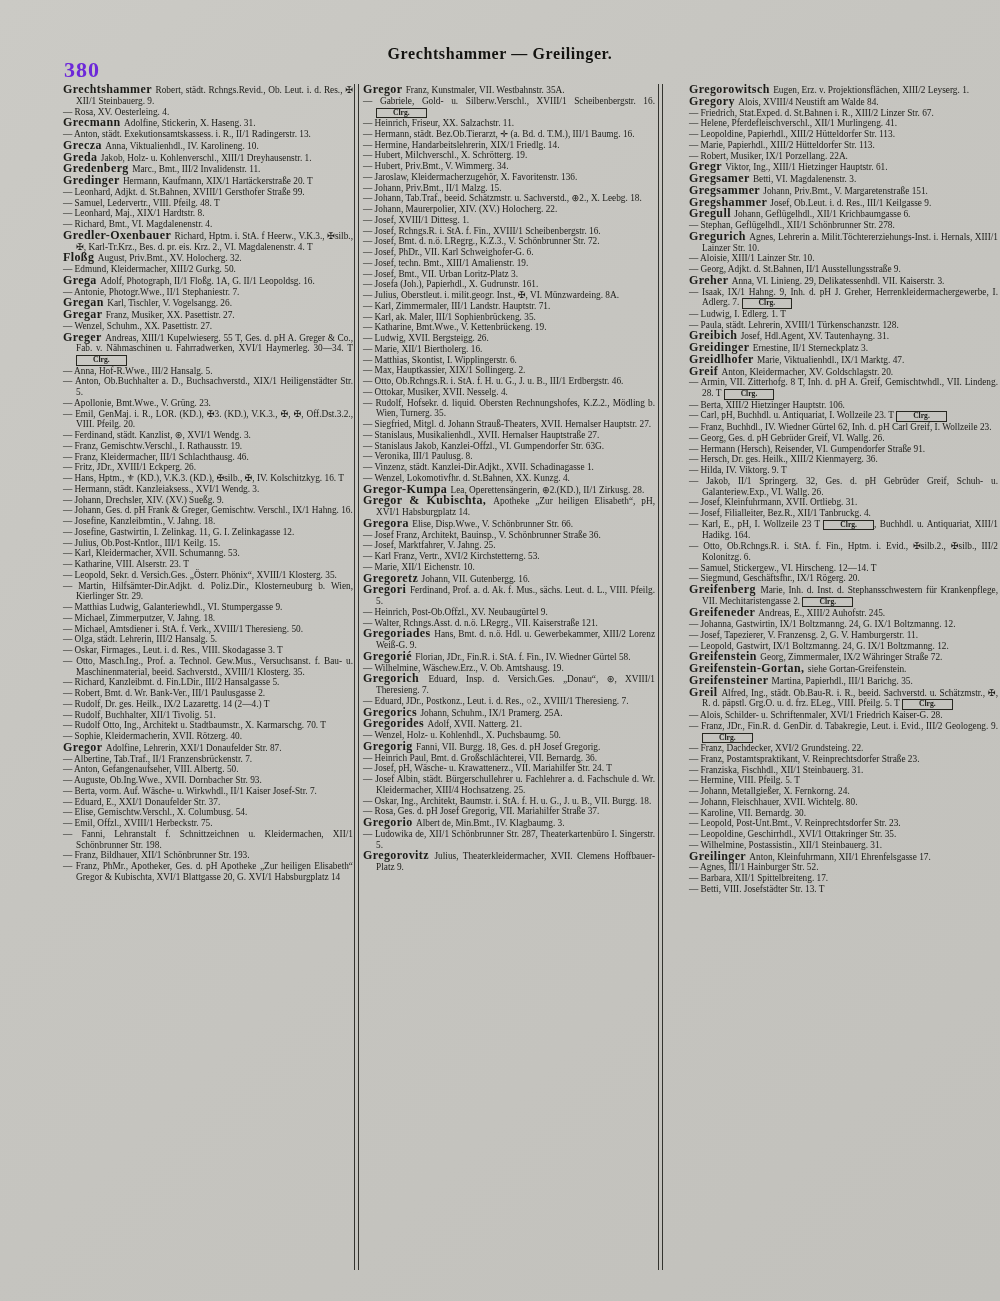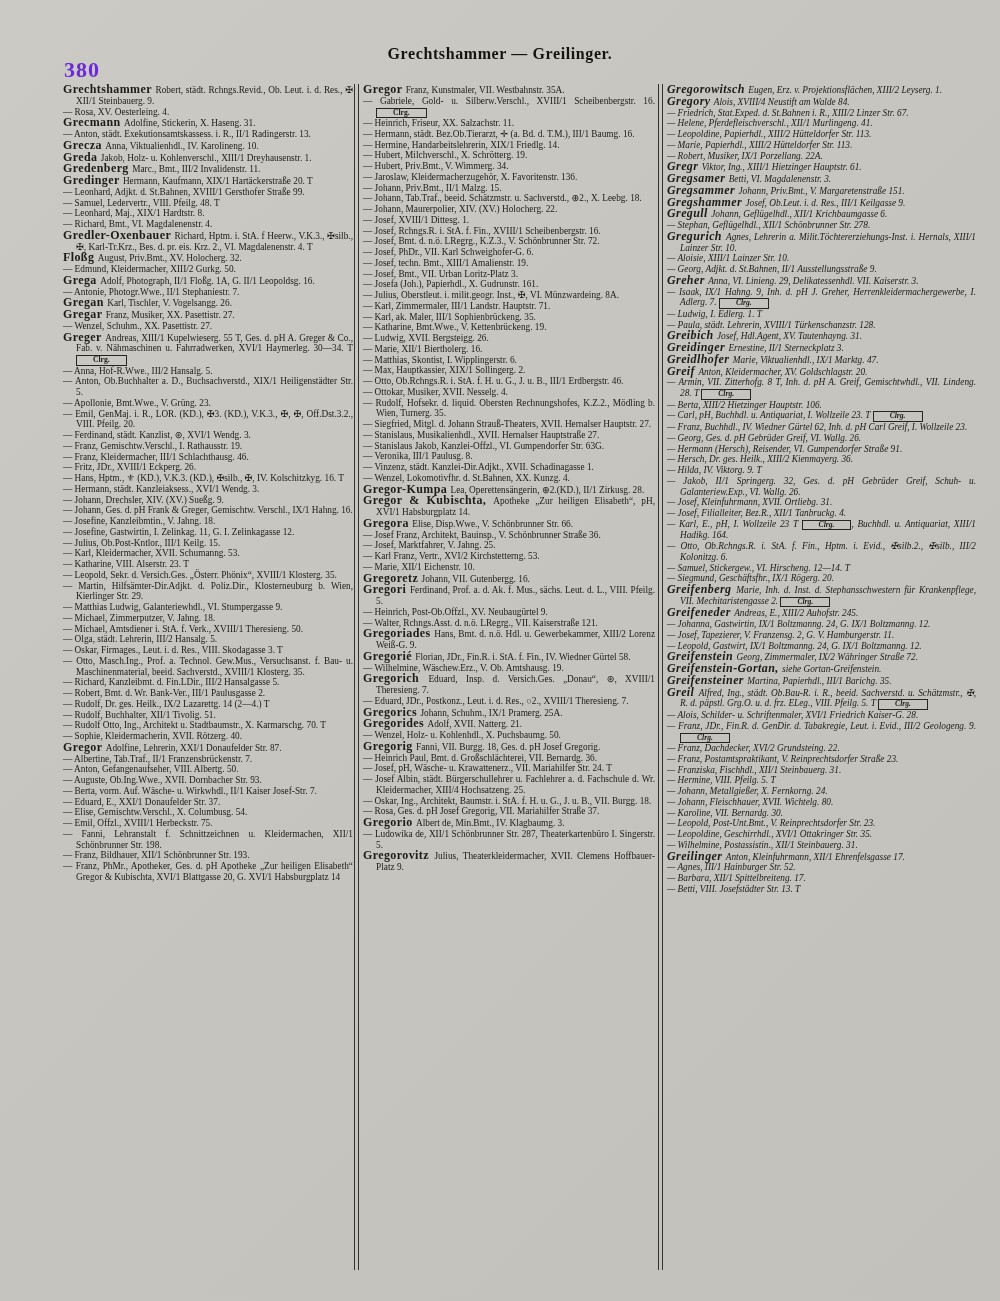--- a/index.html
+++ b/index.html
@@ -15,21 +15,21 @@
   .page-title{
     position:absolute;left:335px;top:45px;width:330px;text-align:center;
     font-size:16px;font-weight:bold;letter-spacing:0.6px;color:#141411;
   }
   .col{
     position:absolute;top:84px;font-size:9.3px;line-height:10.75px;
     text-align:justify;color:#1c1c18;
   }
   #col1{left:63px;width:290px;}
   #col2{left:363px;width:292px;}
-  #col3{left:667px;width:309px;font-style:italic;}
+  #col3{left:689px;width:309px;}
   .divider{
     position:absolute;top:84px;height:1186px;width:3px;
     border-left:1px solid #33332e;border-right:1px solid #33332e;
   }
   #div1{left:354px;}
   #div2{left:658px;}
   .entry{padding-left:13px;text-indent:-13px;}
   .entry b{font-weight:bold;font-size:12px;letter-spacing:0.4px;}
   .clrg{
     display:inline-block;border:1px solid #26261f;padding:0 16px;

